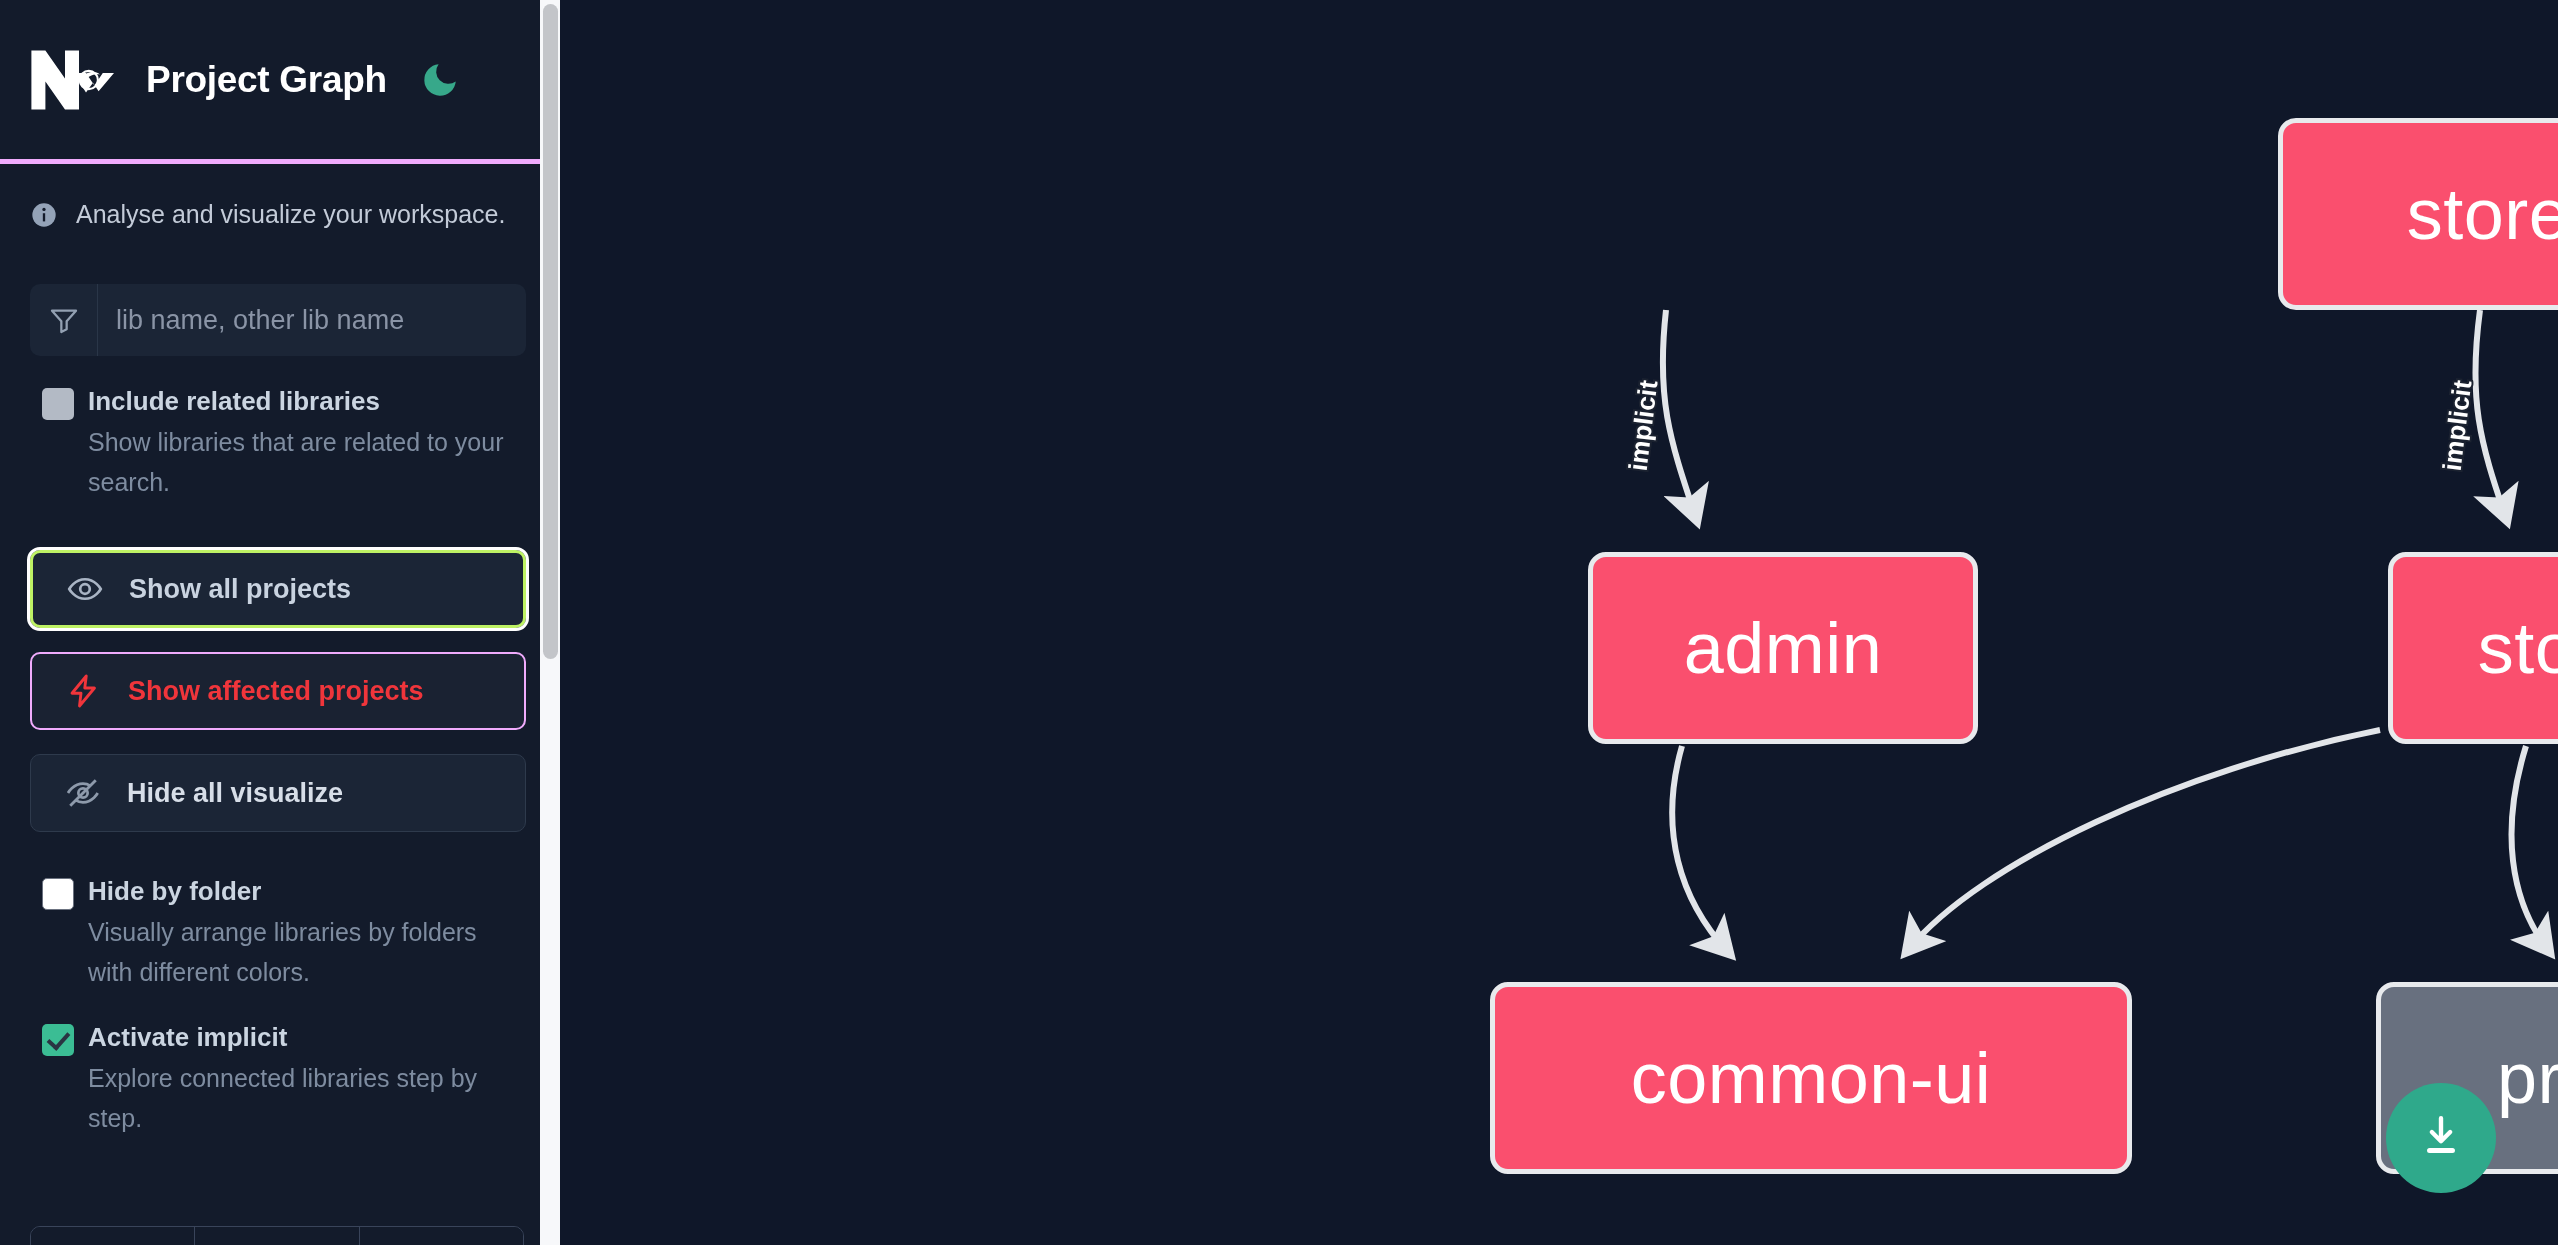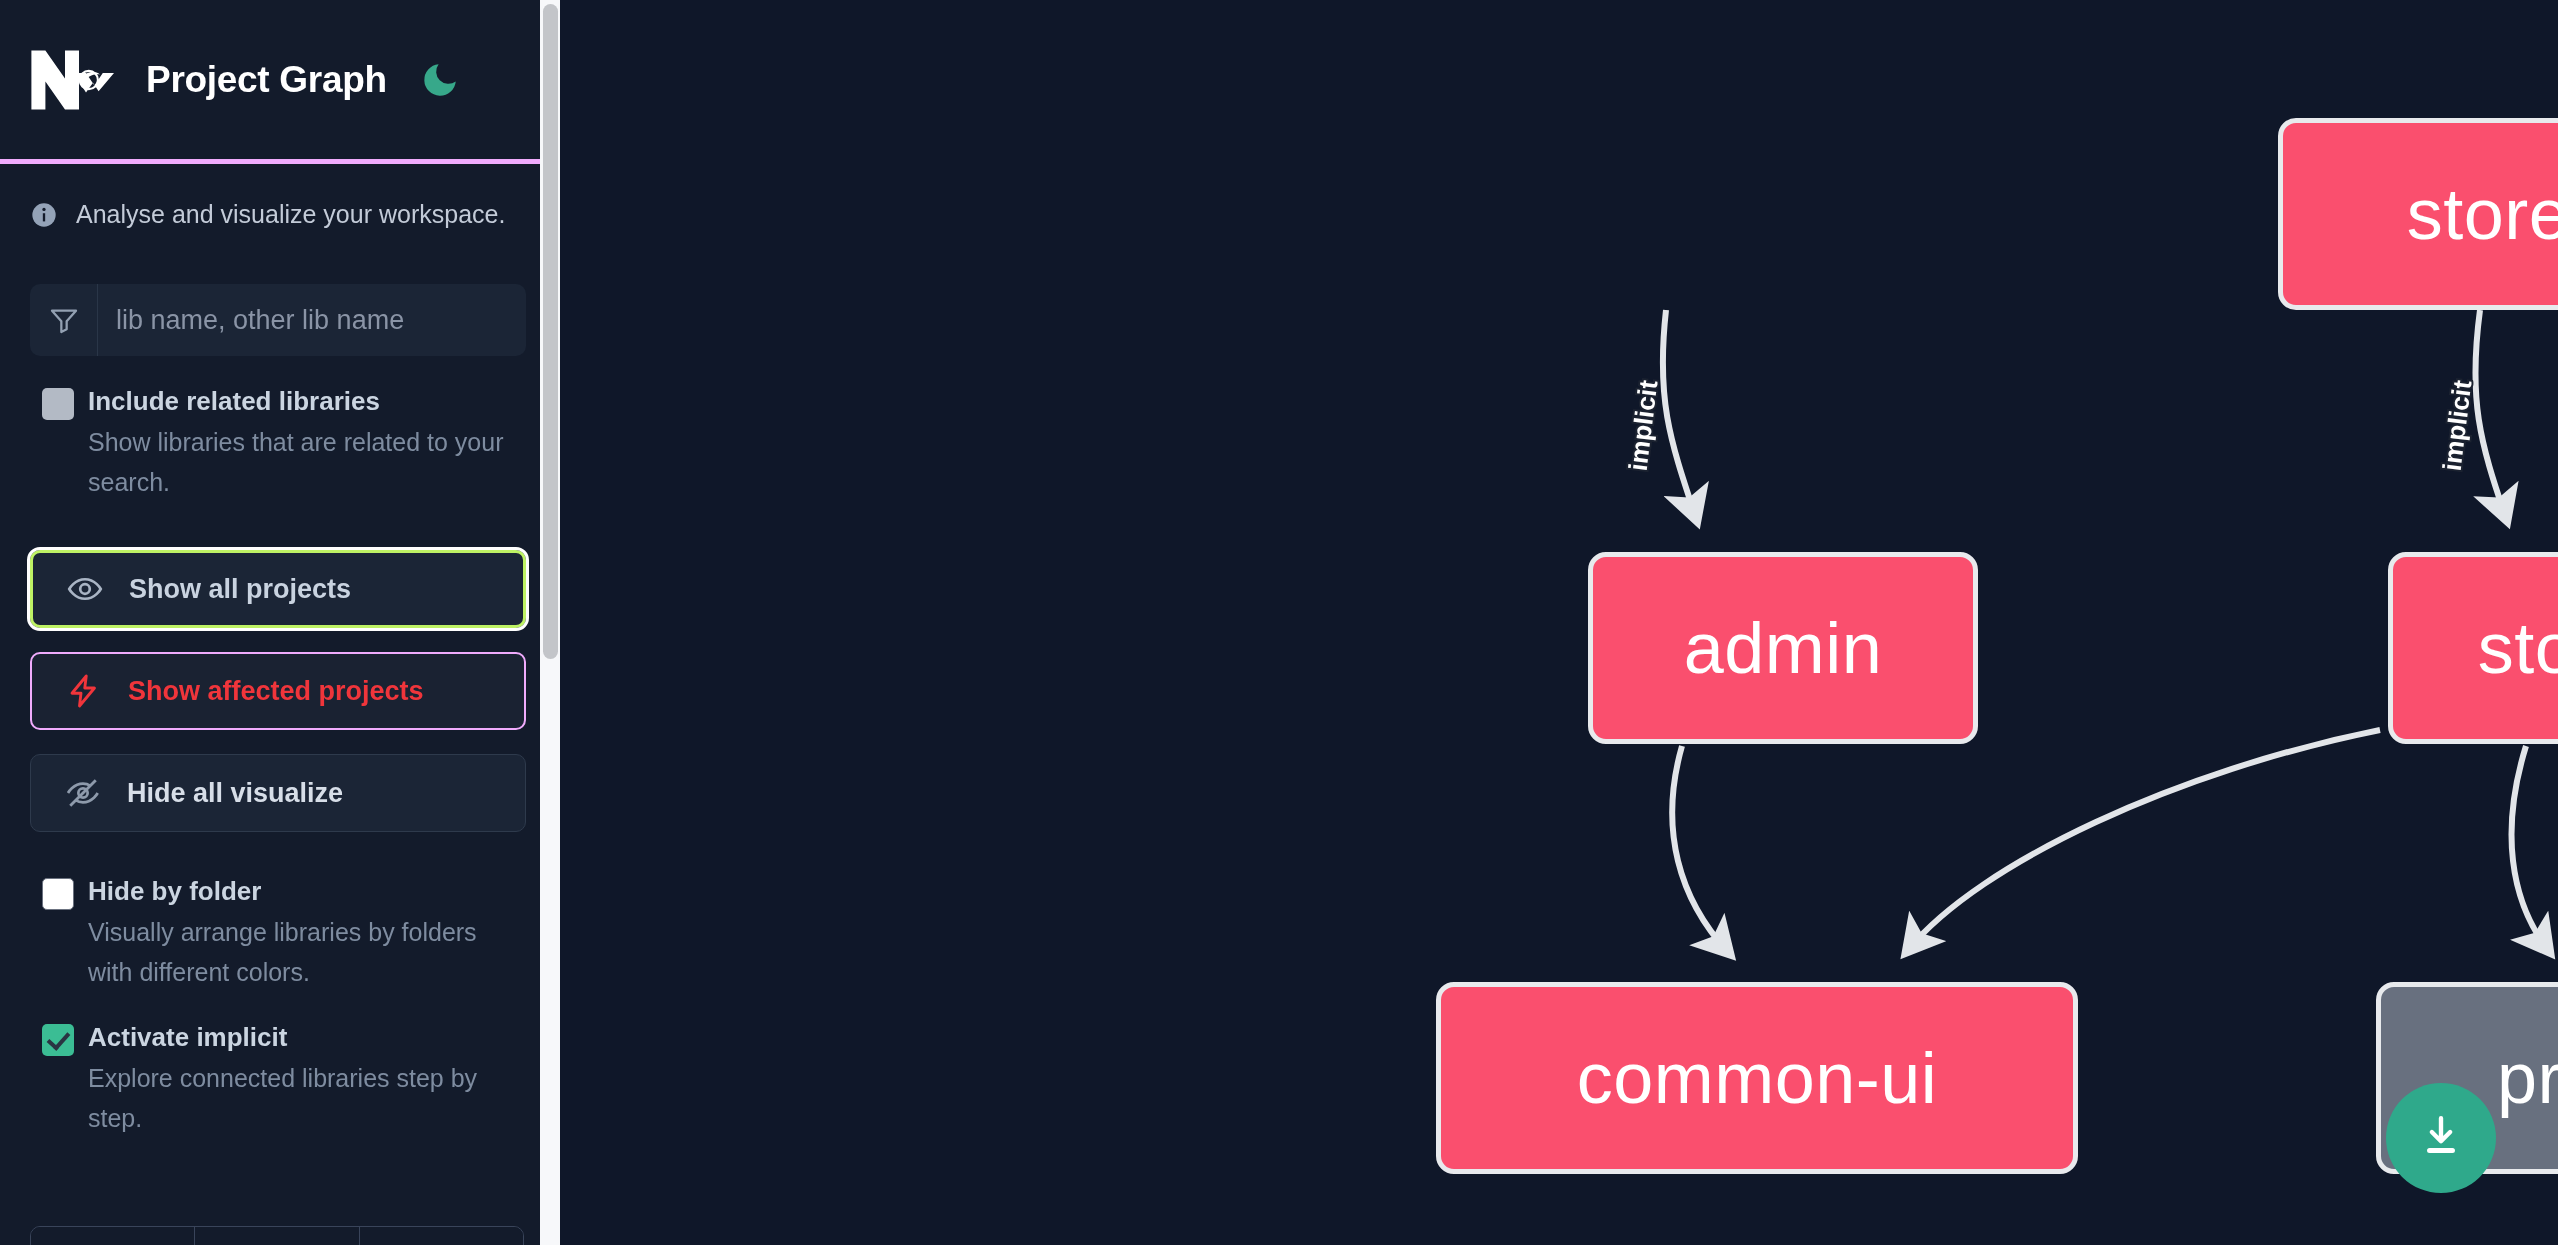--- a/index.html
+++ b/index.html
@@ -307,21 +307,21 @@
 
     <div class="node pink" style="left:1718px; top:118px;  width:566px; height:192px;">
         <span>store-e2e</span>
       </div>
     <div class="node pink" style="left:980px;  top:552px;  width:390px; height:192px;margin-left:48px;">
         <span>admin</span>
       </div>
     <div class="node pink" style="left:1828px; top:552px;  width:342px; height:192px;">
         <span>store</span>
       </div>
-    <div class="node pink" style="left:876px;  top:982px;  width:642px; height:192px;">
+    <div class="node pink" style="left:930px;  top:982px;  width:642px; height:192px;">
         <span>common-ui</span>
       </div>
     <div class="node grey" style="left:1816px; top:982px;  width:522px; height:192px;">
         <span>products</span>
       </div>
 
     <div class="edge-label" style="left:1038px; top:410px; transform:rotate(-83deg);">implicit</div>
     <div class="edge-label" style="left:1852px; top:410px; transform:rotate(-83deg);">implicit</div>
 
     <div class="fab">

